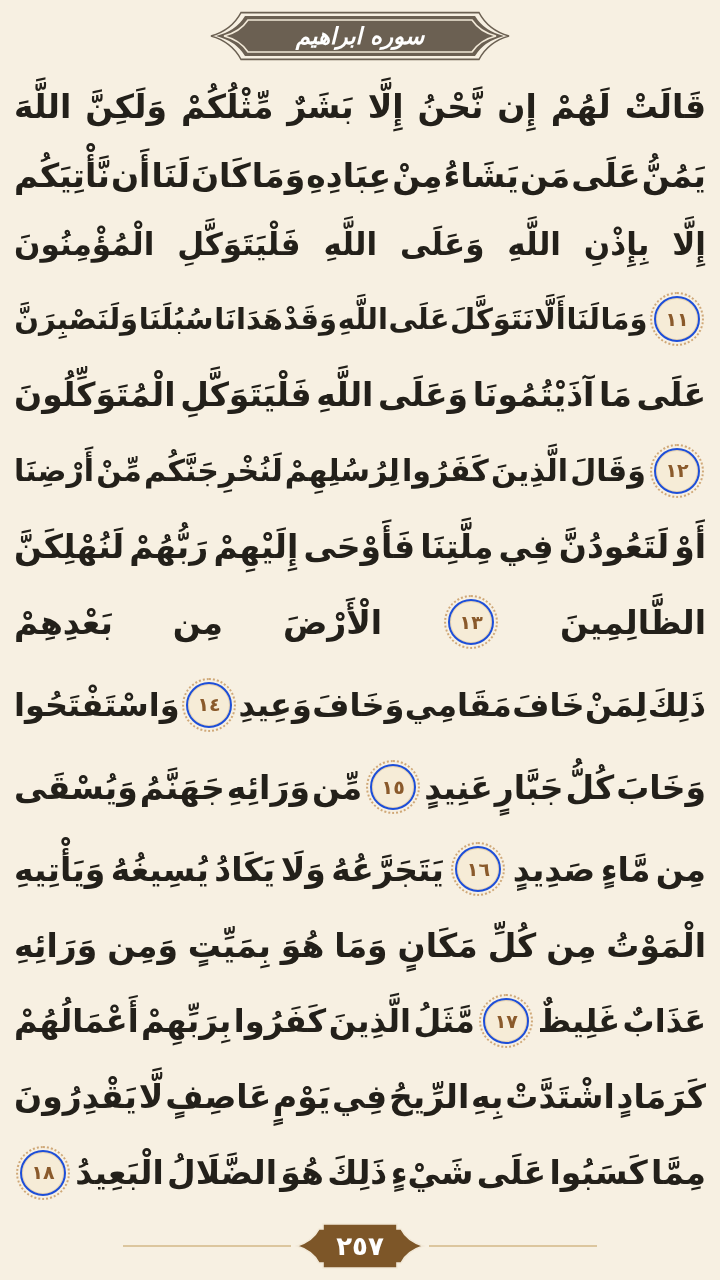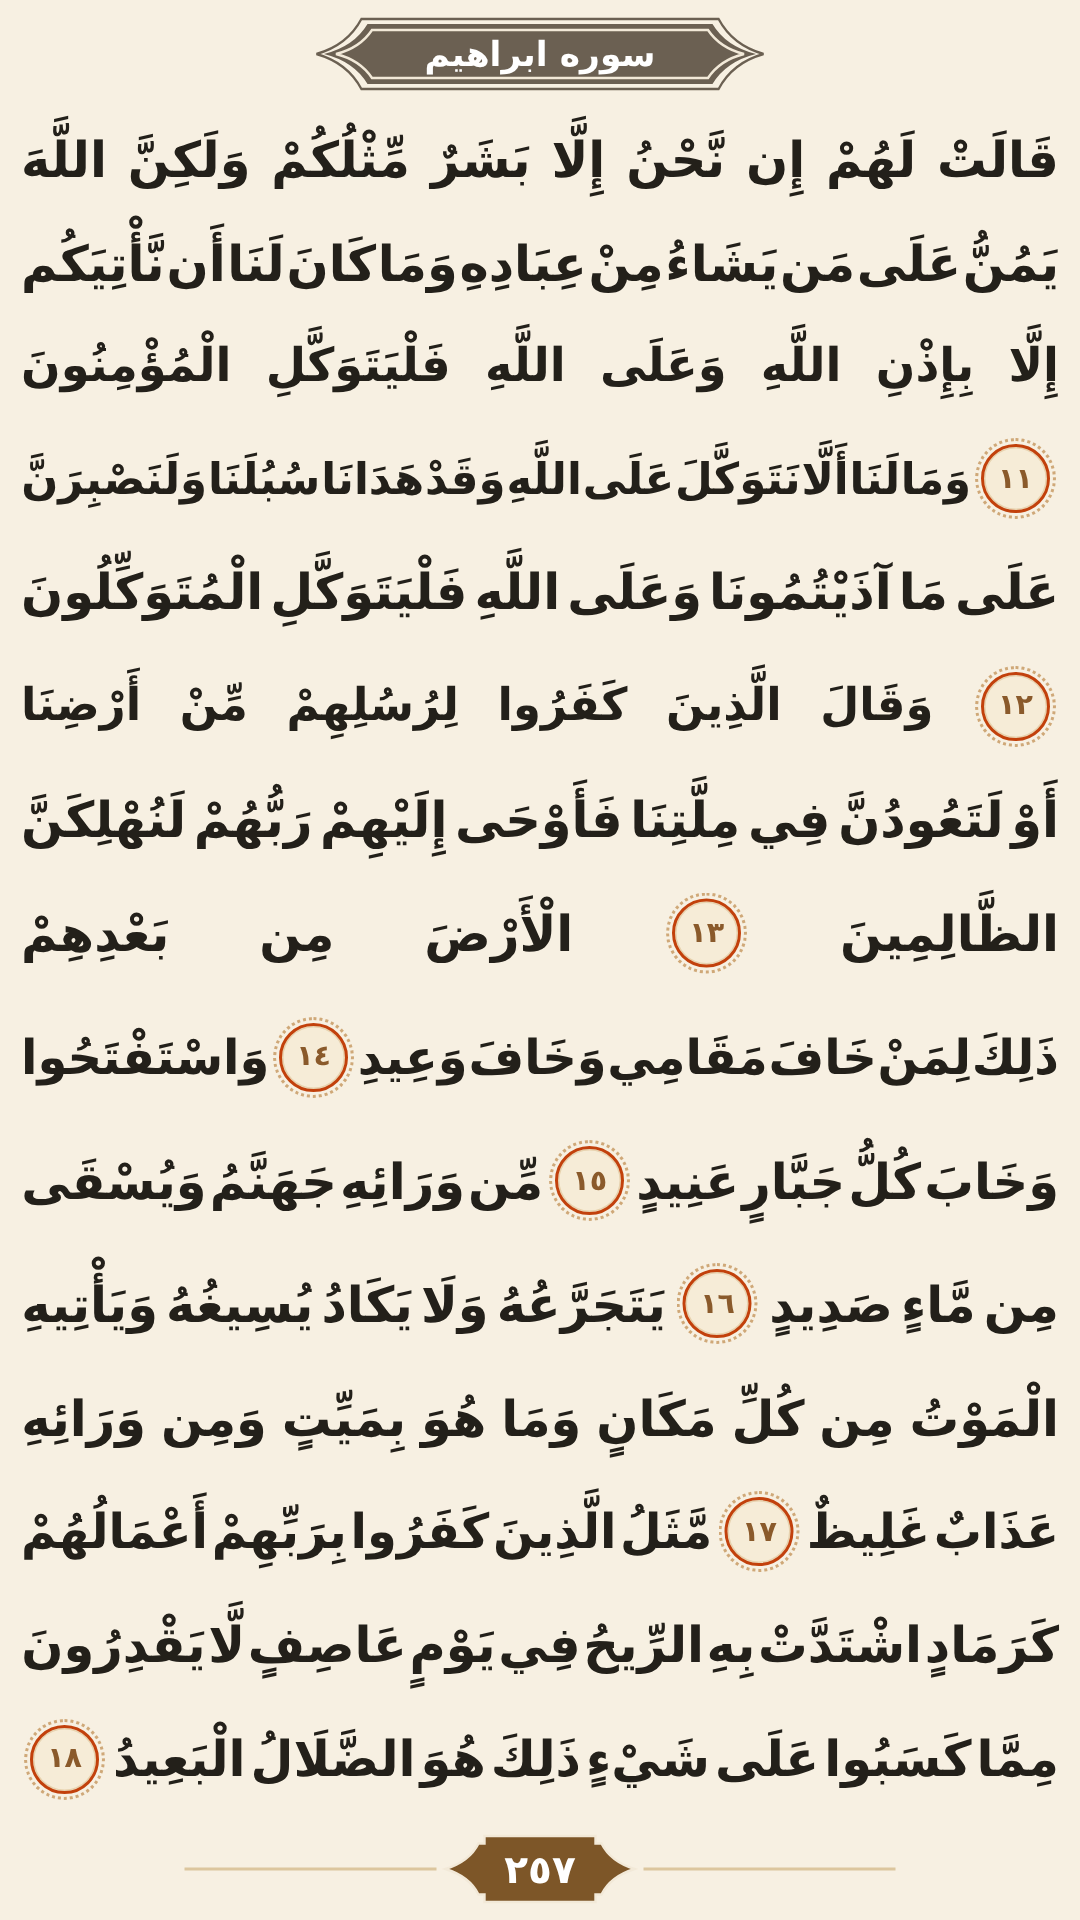--- a/index.html
+++ b/index.html
@@ -10,21 +10,21 @@
   }
   .page{
     width:720px;height:1280px;
     display:flex;flex-direction:column;
     position:relative;
   }
   
   .header{
     height:66px;flex:0 0 66px;
     display:flex;align-items:center;justify-content:center;
-    padding-top:6px;box-sizing:border-box;
+    padding-top:6px;box-sizing:border-box;font-style:italic;
   }
   .header svg{display:block;}
   .banner-title-text{
     font-family:"DejaVu Sans",sans-serif;
     font-weight:bold;
   }
   
   .text-area{
     flex:1 1 auto;
     display:flex;flex-direction:column;
@@ -39,21 +39,21 @@
     font-size:33px;font-weight:bold;color:#23201a;
     line-height:1;
   }
   .qline .word{display:inline-block;}
   
   .vmark{
     flex:0 0 auto;
     width:42px;height:42px;
     border-radius:50%;
     background:#f6ecd7;
-    border:2px solid #c2410c;
+    border:2px solid #1d4ed8;
     box-shadow:0 0 0 1px #e7d2ae inset;
     outline:2px dotted #cfa878;
     outline-offset:2px;
     display:flex;align-items:center;justify-content:center;
     margin:0 6px;
   }
   .vnum{
     font-size:19px;font-weight:bold;color:#8a5a2b;
     line-height:1;
   }
@@ -148,20 +148,21 @@
         <span class="word">الْمُتَوَكِّلُونَ</span>
       </div>
       <div class="qline" style="font-size: 30px;">
         <span class="vmark">
           <span class="vnum">١٢</span>
         </span>
         <span class="word">وَقَالَ</span>
         <span class="word">الَّذِينَ</span>
         <span class="word">كَفَرُوا</span>
         <span class="word">لِرُسُلِهِمْ</span>
+        <span class="word">لَنُخْرِجَنَّكُم</span>
         <span class="word">مِّنْ</span>
         <span class="word">أَرْضِنَا</span>
       </div>
       <div class="qline">
         <span class="word">أَوْ</span>
         <span class="word">لَتَعُودُنَّ</span>
         <span class="word">فِي</span>
         <span class="word">مِلَّتِنَا</span>
         <span class="word">فَأَوْحَى</span>
         <span class="word">إِلَيْهِمْ</span>

